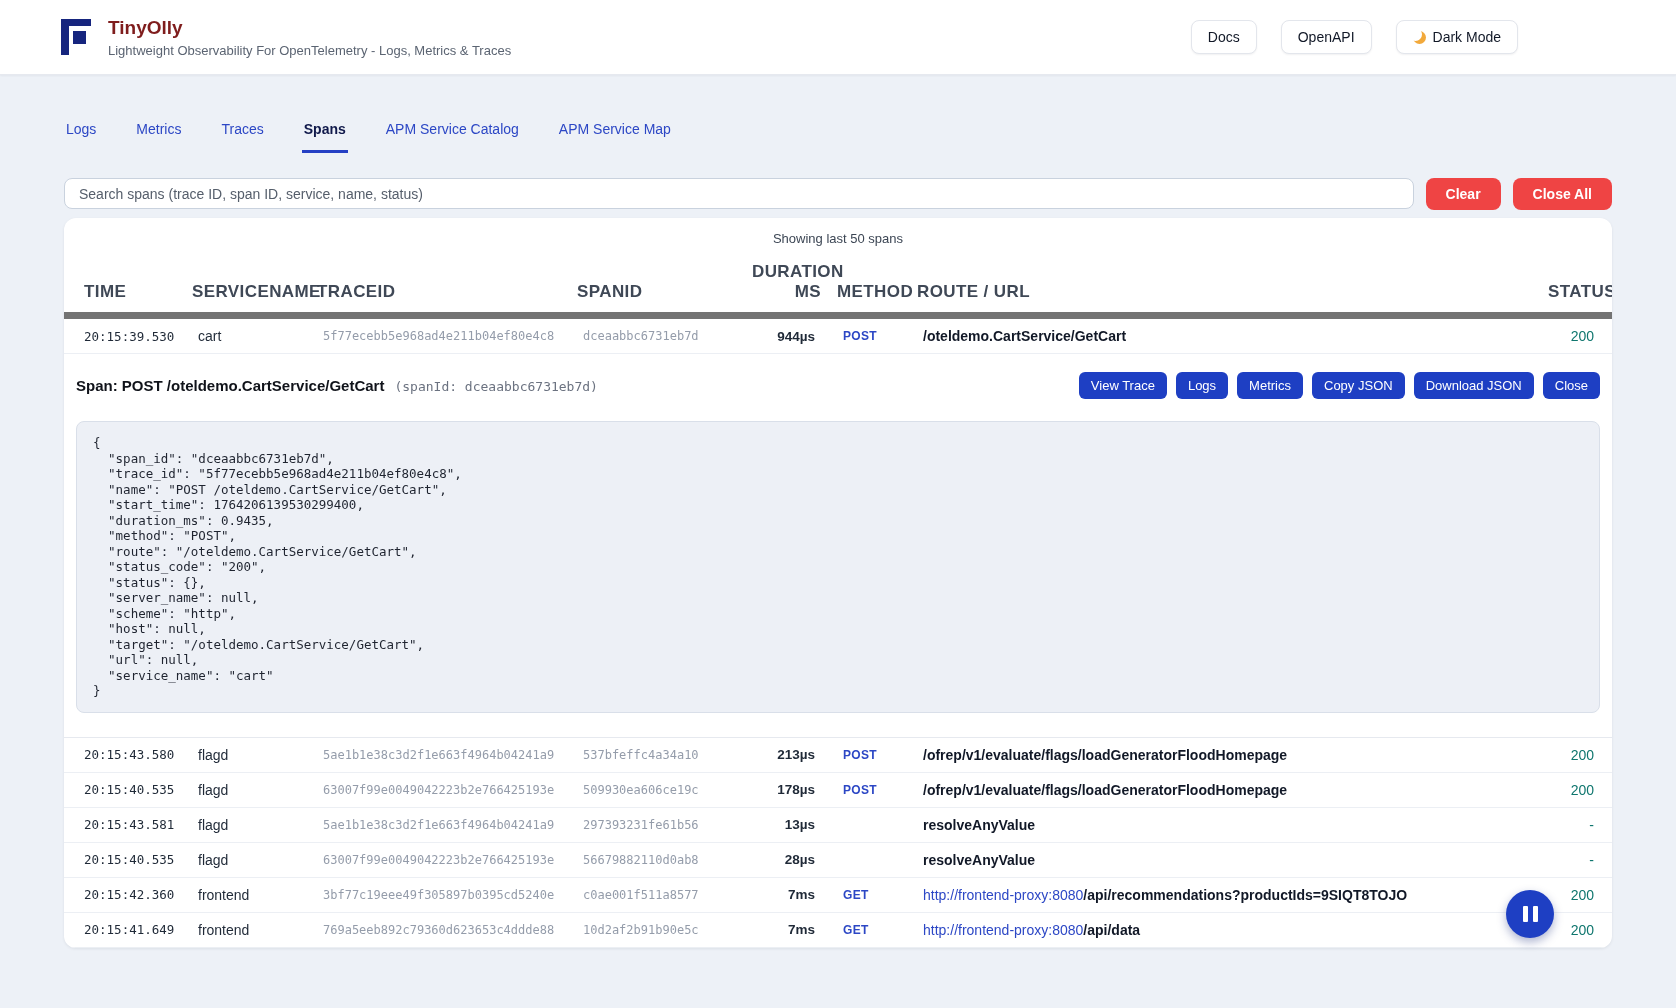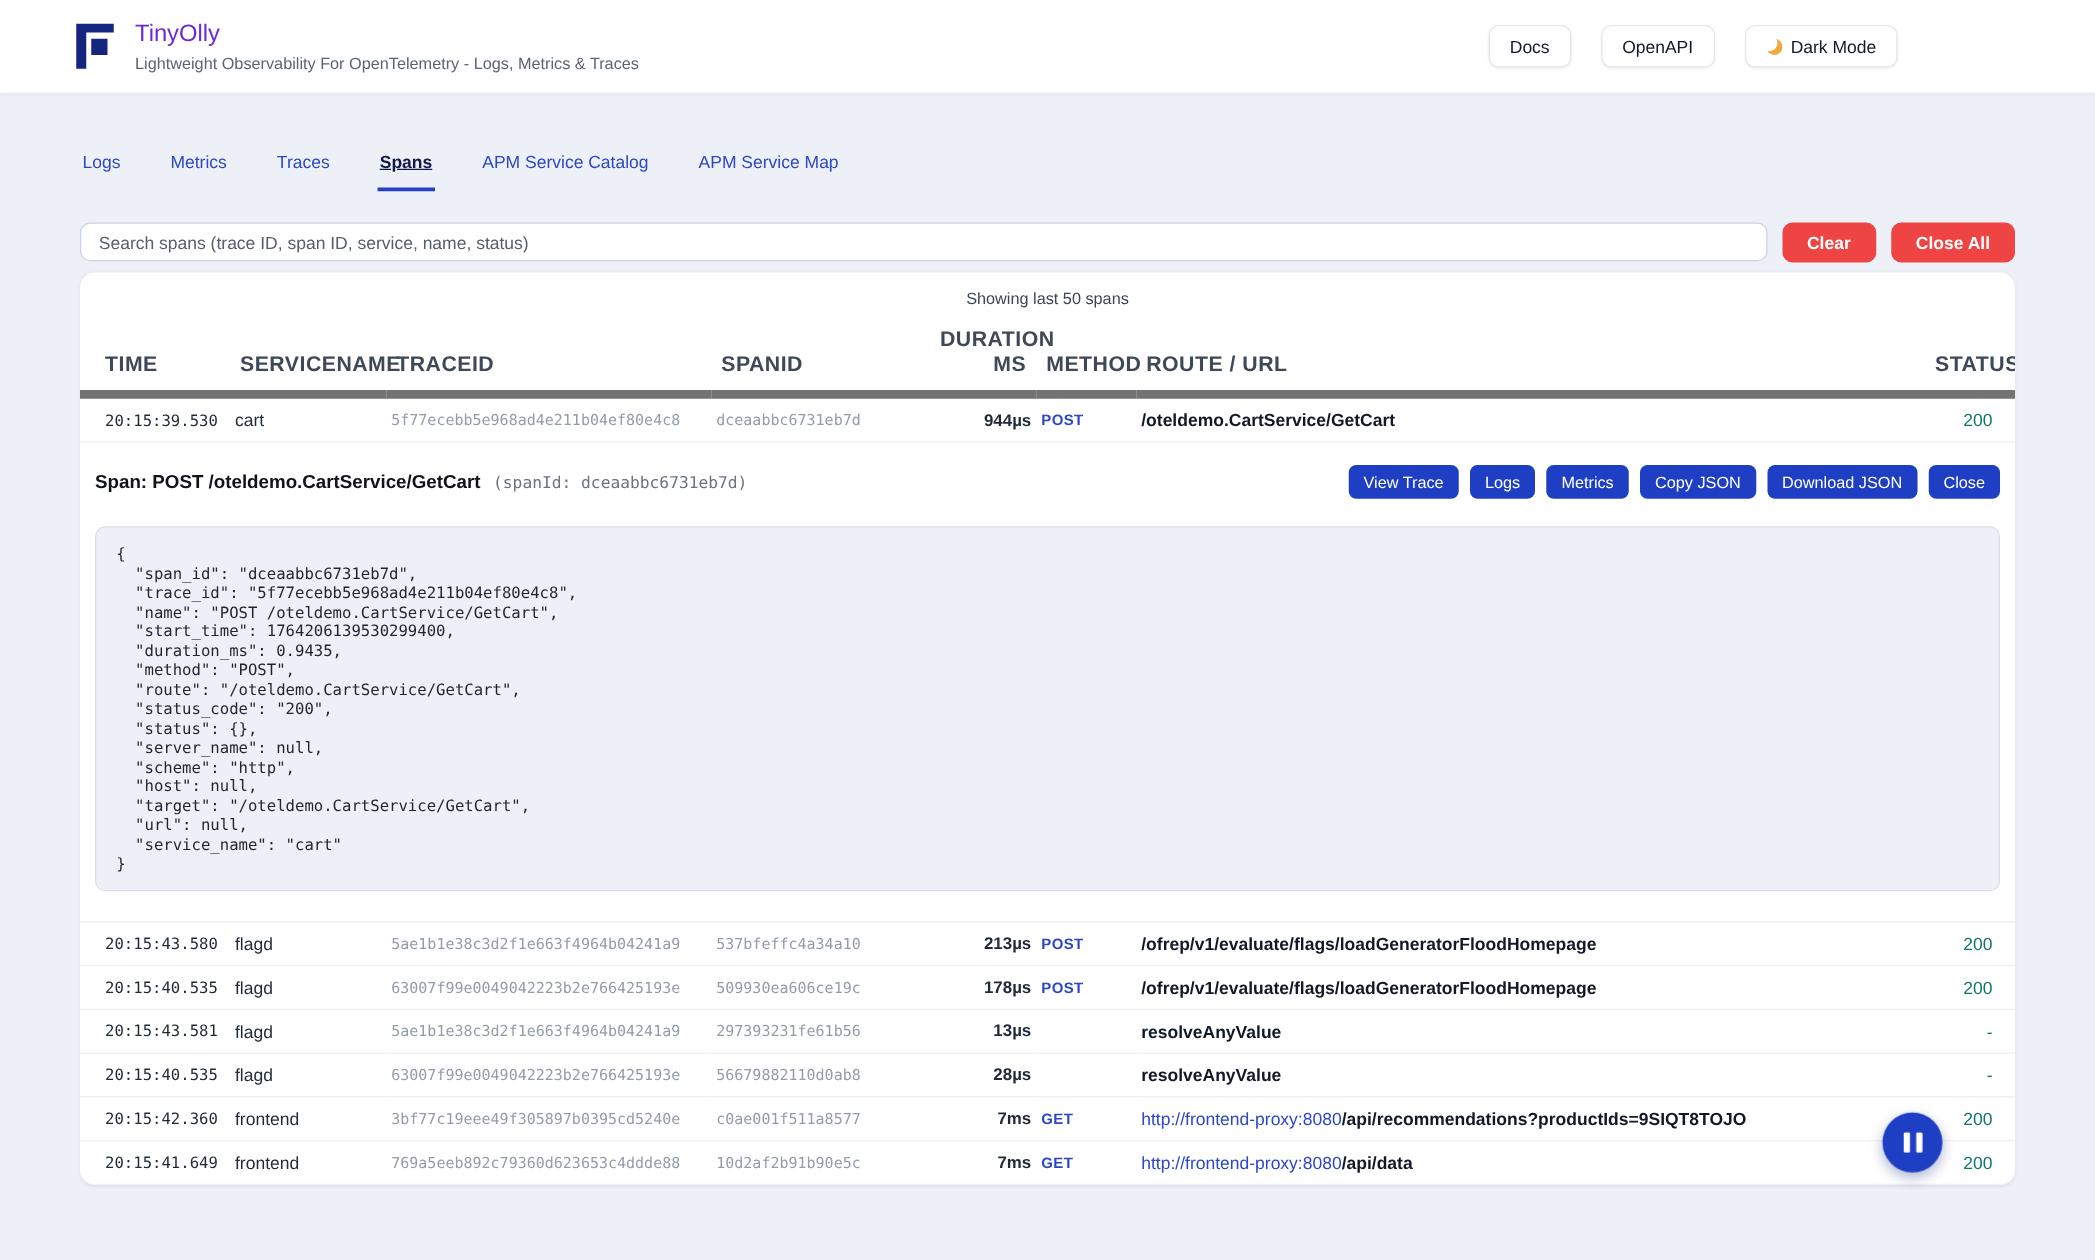--- a/index.html
+++ b/index.html
@@ -15,37 +15,37 @@
     background: #ffffff;
     border-bottom: 1px solid #e6e9ef;
     box-shadow: 0 1px 2px rgba(16,24,40,.05);
     display: flex;
     align-items: center;
     justify-content: space-between;
     padding: 0 158px 0 60px;
   }
   .brand { display: flex; align-items: center; gap: 14px; }
   .logo svg { display: block; }
-  .app-title { font-size: 19px; font-weight: normal; color: #6d28d9; }
+  .app-title { font-size: 19px; font-weight: bold; color: #7f1d1d; }
   .app-subtitle { font-size: 13px; color: #5b6472; margin-top: 4px; }
   .header-actions { display: flex; gap: 24px; }
   .hbtn {
     display: flex; align-items: center; gap: 7px;
     background: #fff; border: 1px solid #e3e6ec; border-radius: 8px;
     padding: 8px 16px; font-size: 14px; color: #111827;
     box-shadow: 0 1px 2px rgba(16,24,40,.06); cursor: pointer;
     font-family: inherit;
   }
   .moon { width: 13px; height: 13px; border-radius: 50%; box-shadow: inset -4px -3px 0 0 #f2a93b; }
 
   
   main { padding: 0 64px; }
   .tabs { display: flex; gap: 36px; margin-top: 46px; }
   .tab { font-size: 14px; color: #2c47c5; padding: 0 2px 13px; cursor: pointer; }
-  .tab.active { color: #10194a; font-weight: bold; border-bottom: 3px solid #2540c4; text-decoration: underline; }
+  .tab.active { color: #10194a; font-weight: bold; border-bottom: 3px solid #2540c4; }
 
   .search-row { display: flex; gap: 12px; margin-top: 25px; }
   .search-input {
     flex: 1; height: 31px; border: 1px solid #c9d2de; border-radius: 8px;
     padding: 0 14px; font-size: 14px; color: #3b82f6; background: #fff;
     font-family: inherit;
   }
   .search-input::placeholder { color: #555e6b; }
   .btn-primary {
     background: #ef4444; color: #fff; border: none; border-radius: 8px;
@@ -59,21 +59,21 @@
     box-shadow: 0 1px 3px rgba(16,24,40,.08); overflow: hidden;
   }
   .caption { text-align: center; font-size: 13px; color: #3c4654; padding: 13px 0 4px; }
   table { width: 100%; border-collapse: collapse; table-layout: fixed; }
   th {
     font-size: 17px; letter-spacing: .4px; color: #3f4856;
     text-align: left; vertical-align: bottom;
     padding: 12px 8px 10px; border-bottom: 7px solid #737373; font-weight: bold;
   }
   th.r { text-align: right; }
-  td { font-size: 14px; padding: 9px 4px; border-bottom: 1px solid #eceff4; vertical-align: middle; }
+  td { font-size: 14px; padding: 9px 14px; border-bottom: 1px solid #eceff4; vertical-align: middle; }
   tr.span-row { cursor: pointer; }
   .c-time { font-family: "DejaVu Sans Mono", monospace; font-size: 12.5px; color: #1f2937; padding-left: 20px; }
   th.first { padding-left: 20px; }
   .mono-dim { font-family: "DejaVu Sans Mono", monospace; font-size: 12px; color: #949caa; overflow: hidden; white-space: nowrap; }
   .c-dur { text-align: right; font-weight: bold; font-size: 13.5px; color: #1f2937; }
   .c-method { color: #2c47c5; font-weight: bold; font-size: 12px; letter-spacing: .3px; }
   .c-route { white-space: nowrap; overflow: hidden; }
   .route-link { color: #2c47c5; }
   .route-path { font-weight: bold; color: #111827; }
   .c-status { text-align: right; padding-right: 18px; color: #0f766e; font-size: 14px; }

